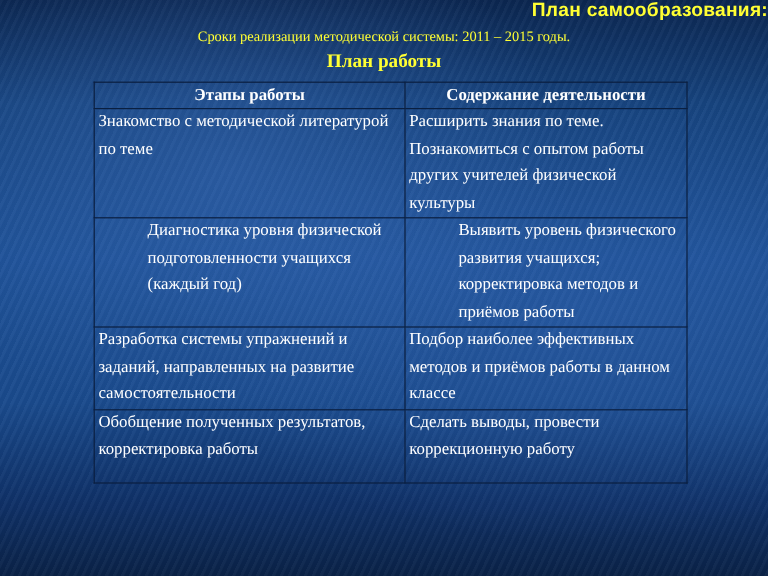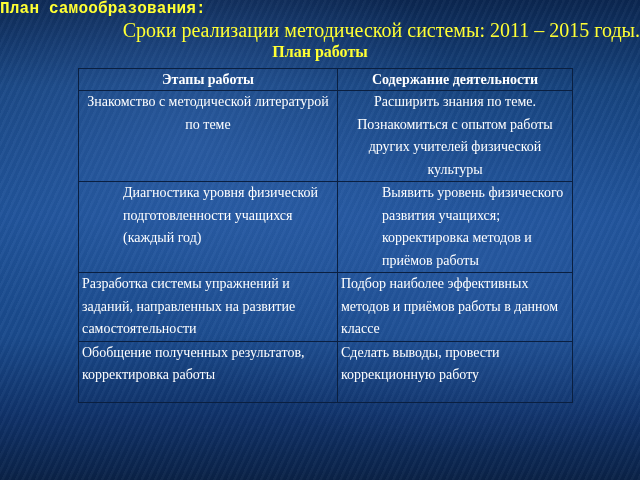--- a/index.html
+++ b/index.html
@@ -16,37 +16,37 @@
         radial-gradient(ellipse at 75% 55%, rgba(60,110,190,0.30) 0%, rgba(0,0,0,0) 50%),
         repeating-linear-gradient(115deg, rgba(255,255,255,0.03) 0px, rgba(255,255,255,0.03) 2px, rgba(0,0,0,0.03) 3px, rgba(0,0,0,0.03) 6px),
         linear-gradient(180deg, #0b2650 0%, #17447f 18%, #1d5096 45%, #1a4a8c 70%, #0f3066 88%, #0a2247 100%);
       font-family: "Liberation Serif", serif;
     }
     .title {
       position: absolute;
       top: 0;
       left: 0;
       width: 640px;
-      text-align: left;
+      text-align: right;
       color: #ffff33;
-      font-family: Liberation Mono, monospace;
+      font-family: Liberation Sans, sans-serif;
       font-weight: bold;
       font-size: 16px;
       line-height: 18px;
       letter-spacing: 0.2px;
     }
     .subtitle {
       position: absolute;
       top: 20px;
       left: 0;
       width: 640px;
-      text-align: right;
+      text-align: center;
       color: #ffff33;
       font-family: "Liberation Serif", serif;
-      font-size: 20px;
+      font-size: 12px;
       line-height: 20px;
     }
     .plan-heading {
       position: absolute;
       top: 42px;
       left: 0;
       width: 640px;
       text-align: center;
       color: #ffff33;
       font-family: "Liberation Serif", serif;
@@ -78,21 +78,21 @@
       overflow: hidden;
     }
     .plan-table th {
       text-align: center;
       font-weight: bold;
       font-size: 14px;
       height: 21px;
       line-height: 21px;
       margin-left: 42px;
     }
-    .plan-table tr.r1 td { height: 86px; text-align: center; }
+    .plan-table tr.r1 td { height: 86px; }
     .plan-table tr.r2 td { height: 88px; padding-left: 44px; }
     .plan-table tr.r3 td { height: 67px; margin-left: 40px; }
     .plan-table tr.r4 td { height: 109px; }
     .plan-table tr.r5 td { height: 60px; }
   </style>
 </head>
 <body>
 
 <div class="title">План самообразования:</div>
 <div class="subtitle">Сроки реализации методической системы:  2011 – 2015 годы.</div>

